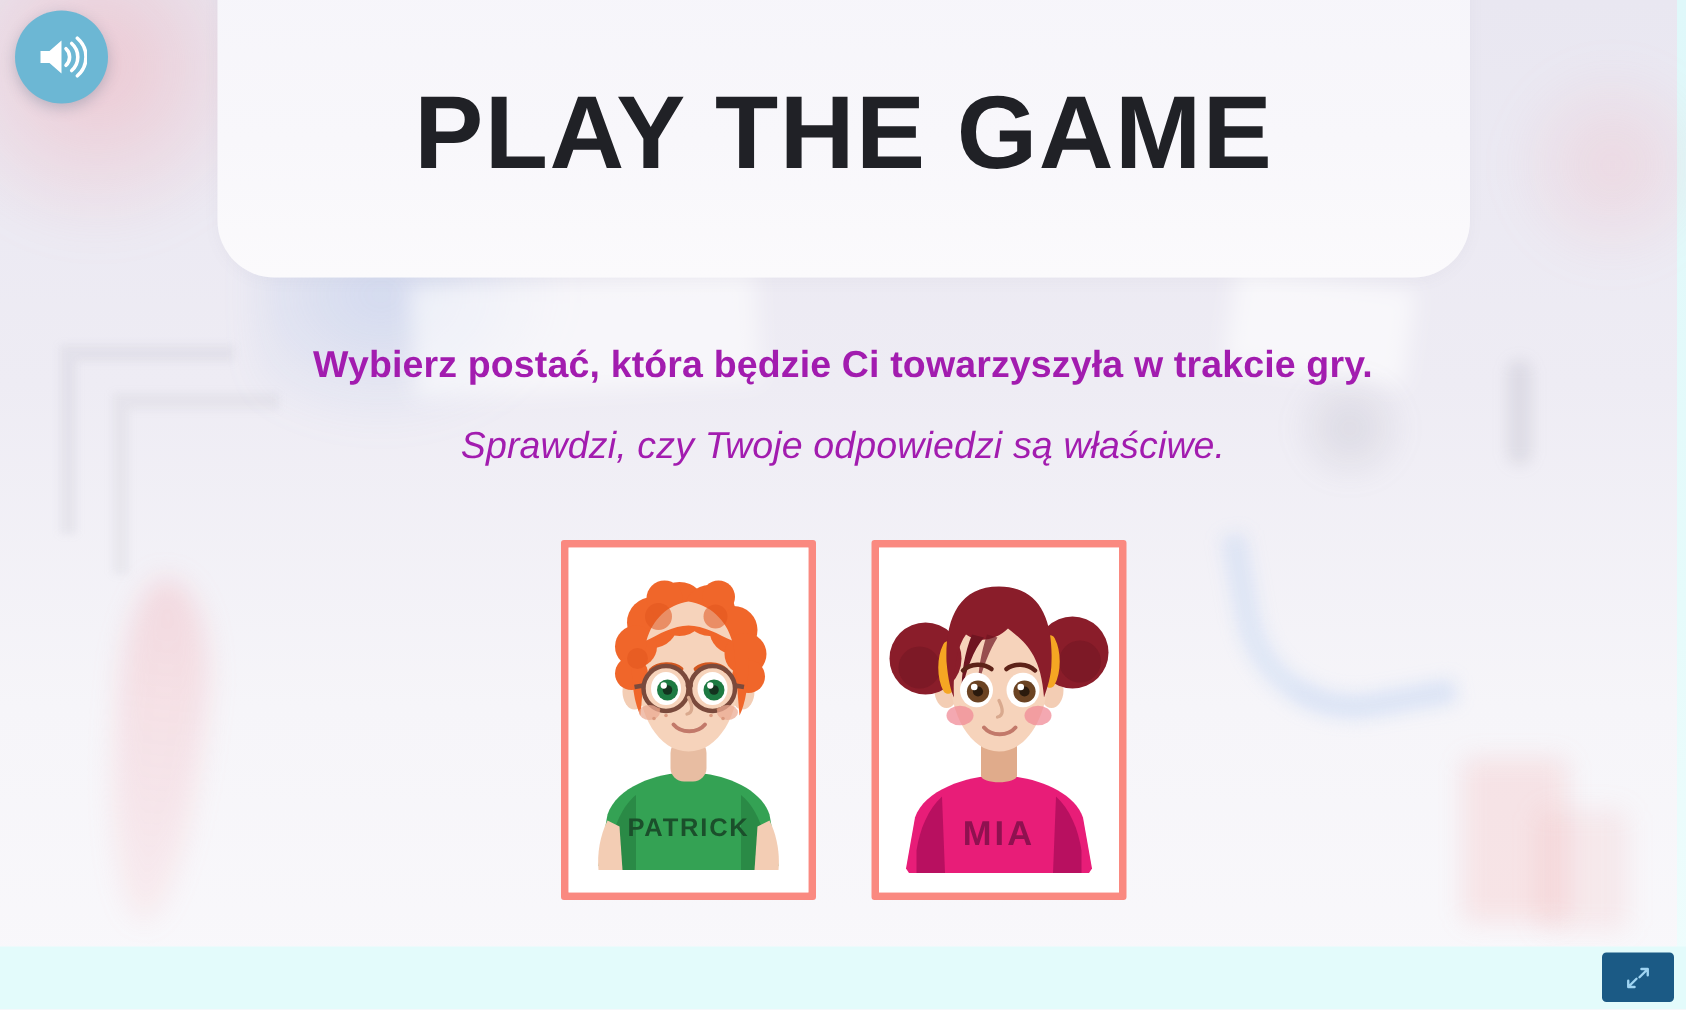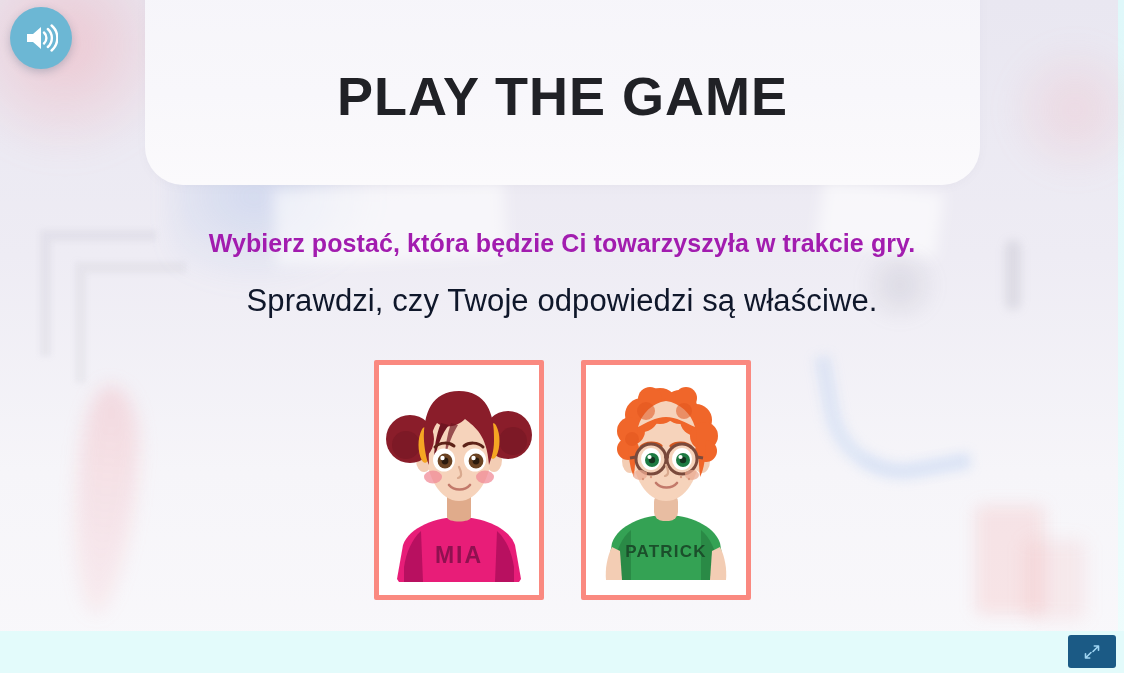--- a/index.html
+++ b/index.html
@@ -141,21 +141,21 @@
     width: 835px;
     height: 205px;
     background: linear-gradient(180deg, #f6f5fa 0%, #f8f7fb 55%, #fbfafc 100%);
     border-radius: 0 0 38px 38px;
     display: flex;
     align-items: flex-end;
     justify-content: center;
     box-shadow: 0 2px 10px rgba(110,110,140,.05);
   }
   .header-title {
-    font-size: 54px;
+    font-size: 69px;
     font-weight: 700;
     letter-spacing: 1px;
     color: #202126;
     line-height: 1;
     margin-bottom: 62px;
     white-space: nowrap;
   }
 
   
   .sound-btn {
@@ -185,26 +185,27 @@
     text-align: center;
   }
   .instr-bold {
     font-size: 25px;
     font-weight: 700;
     color: #a21caf;
     letter-spacing: .1px;
     line-height: 1.2;
   }
   .instr-normal {
-    font-size: 31px;
+    font-size: 25px;
     font-weight: 400;
-    color: #0f172a;
+    color: #a21caf;
     letter-spacing: .1px;
     margin-top: 24px;
     line-height: 1.2;
+    font-style: italic;
   }
 
   
   .characters {
     position: absolute;
     left: 0;
     top: 360px;
     width: 1124px;
     display: flex;
     justify-content: center;
@@ -295,73 +296,20 @@
     <div class="instr-bold">Wybierz postać, która będzie Ci towarzyszyła w trakcie gry.</div>
     <div class="instr-normal">Sprawdzi, czy Twoje odpowiedzi są właściwe.</div>
   </div>
 
   <div class="characters">
 
     <button class="char-card">
       <svg class="portrait" viewBox="0 0 160 230">
         <rect x="0" y="0" width="160" height="230" fill="#ffffff"></rect>
 
-        <path d="M80 152 C58 152 30 162 24 180 L18 214 L20 217 L140 217 L142 214 L136 180 C130 162 102 152 80 152 Z" fill="#e81d78"></path>
-        <path d="M42 166 C33 174 27 188 25 202 L25 217 L44 217 Z" fill="#b81060"></path>
-        <path d="M118 166 C127 174 133 188 135 202 L135 217 L116 217 Z" fill="#b81060"></path>
-
-        <path d="M68 126 h24 v26 c0 6 -24 6 -24 0 z" fill="#e0ab8b"></path>
-
-        <ellipse cx="45" cy="95" rx="8" ry="12" fill="#f3cdb4"></ellipse>
-        <ellipse cx="115" cy="95" rx="8" ry="12" fill="#f3cdb4"></ellipse>
-
-        <path d="M80 34 C103 34 113 53 113 82 C113 112 99 136 80 136 C61 136 47 112 47 82 C47 53 57 34 80 34 Z" fill="#f6d3bb"></path>
-
-        <g fill="#8a1d2a">
-          <circle cx="31" cy="74" r="24"></circle>
-          <circle cx="129" cy="70" r="24"></circle>
-        </g>
-        <g fill="#6f1521">
-          <circle cx="27" cy="80" r="14" opacity=".5"></circle>
-          <circle cx="134" cy="76" r="14" opacity=".5"></circle>
-        </g>
-
-        <path d="M46 66 C42 74 42 86 46 94" stroke="#f5a623" stroke-width="7" fill="none" stroke-linecap="round"></path>
-        <path d="M114 62 C118 70 118 82 114 90" stroke="#f5a623" stroke-width="7" fill="none" stroke-linecap="round"></path>
-
-        <path d="M80 26 C53 26 44 48 45 76 C46 88 48 96 50 100 C49 82 52 66 58 58 C66 64 78 62 86 54 C96 62 108 70 110 100 C112 94 115 86 115 76 C116 48 107 26 80 26 Z" fill="#8a1d2a"></path>
-        <path d="M62 58 C57 70 55 84 55 96 C58 82 63 68 70 60 Z" fill="#6f1521"></path>
-        <path d="M72 58 C68 70 66 82 66 93 C69 80 74 68 79 60 Z" fill="#6f1521" opacity=".7"></path>
-
-        <path d="M56 82 C61 77 70 77 75 81" stroke="#5d2218" stroke-width="3" fill="none" stroke-linecap="round"></path>
-        <path d="M85 81 C90 77 99 77 104 82" stroke="#5d2218" stroke-width="3" fill="none" stroke-linecap="round"></path>
-
-        <ellipse cx="65" cy="95" rx="11" ry="11.5" fill="#ffffff"></ellipse>
-        <ellipse cx="96" cy="95" rx="11" ry="11.5" fill="#ffffff"></ellipse>
-        <circle cx="66" cy="96" r="7.4" fill="#6b4323"></circle>
-        <circle cx="97" cy="96" r="7.4" fill="#6b4323"></circle>
-        <circle cx="66" cy="96" r="3.4" fill="#2b1a0d"></circle>
-        <circle cx="97" cy="96" r="3.4" fill="#2b1a0d"></circle>
-        <circle cx="63.5" cy="93" r="2.2" fill="#ffffff"></circle>
-        <circle cx="94.5" cy="93" r="2.2" fill="#ffffff"></circle>
-
-        <path d="M80 102 C83 108 83 112 79 113" stroke="#d9a98e" stroke-width="2.2" fill="none" stroke-linecap="round"></path>
-        <path d="M70 120 C75 126 86 126 91 120" stroke="#c2796a" stroke-width="2.6" fill="none" stroke-linecap="round"></path>
-
-        <ellipse cx="54" cy="112" rx="9" ry="6.5" fill="#f08b97" opacity=".75"></ellipse>
-        <ellipse cx="106" cy="112" rx="9" ry="6.5" fill="#f08b97" opacity=".75"></ellipse>
-
-        <text x="80" y="198" text-anchor="middle" font-family="Liberation Sans, sans-serif" font-size="23" font-weight="700" fill="#8f1150" letter-spacing="2">MIA</text>
-      </svg>
-    </button>
-
-    <button class="char-card">
-      <svg class="portrait" viewBox="0 0 160 230">
-        <rect x="0" y="0" width="160" height="230" fill="#ffffff"></rect>
-
         <path d="M80 150 C58 150 32 160 26 178 L20 212 L22 215 L138 215 L140 212 L134 178 C128 160 102 150 80 150 Z" fill="#34a254"></path>
         <path d="M45 165 C36 172 30 186 28 200 L28 215 L45 215 Z" fill="#2a8a46"></path>
         <path d="M115 165 C124 172 130 186 132 200 L132 215 L115 215 Z" fill="#2a8a46"></path>
 
         <path d="M26 182 C21 192 19 204 20 215 L36 215 L34 186 Z" fill="#f3cdb4"></path>
         <path d="M134 182 C139 192 141 204 140 215 L124 215 L126 186 Z" fill="#f3cdb4"></path>
 
         <rect x="68" y="128" width="24" height="28" rx="9" fill="#e8bda2"></rect>
 
         <ellipse cx="44" cy="96" rx="8" ry="12" fill="#f3cdb4"></ellipse>
@@ -423,20 +371,73 @@
             <circle cx="57" cy="114" r="1.2"></circle>
           <circle cx="100" cy="108" r="1.2"></circle>
             <circle cx="95" cy="112" r="1.2"></circle>
             <circle cx="103" cy="114" r="1.2"></circle>
         </g>
 
         <text x="80" y="192" text-anchor="middle" font-family="Liberation Sans, sans-serif" font-size="17" font-weight="700" fill="#1b4f2b" letter-spacing="1.2">PATRICK</text>
       </svg>
     </button>
 
+    <button class="char-card">
+      <svg class="portrait" viewBox="0 0 160 230">
+        <rect x="0" y="0" width="160" height="230" fill="#ffffff"></rect>
+
+        <path d="M80 152 C58 152 30 162 24 180 L18 214 L20 217 L140 217 L142 214 L136 180 C130 162 102 152 80 152 Z" fill="#e81d78"></path>
+        <path d="M42 166 C33 174 27 188 25 202 L25 217 L44 217 Z" fill="#b81060"></path>
+        <path d="M118 166 C127 174 133 188 135 202 L135 217 L116 217 Z" fill="#b81060"></path>
+
+        <path d="M68 126 h24 v26 c0 6 -24 6 -24 0 z" fill="#e0ab8b"></path>
+
+        <ellipse cx="45" cy="95" rx="8" ry="12" fill="#f3cdb4"></ellipse>
+        <ellipse cx="115" cy="95" rx="8" ry="12" fill="#f3cdb4"></ellipse>
+
+        <path d="M80 34 C103 34 113 53 113 82 C113 112 99 136 80 136 C61 136 47 112 47 82 C47 53 57 34 80 34 Z" fill="#f6d3bb"></path>
+
+        <g fill="#8a1d2a">
+          <circle cx="31" cy="74" r="24"></circle>
+          <circle cx="129" cy="70" r="24"></circle>
+        </g>
+        <g fill="#6f1521">
+          <circle cx="27" cy="80" r="14" opacity=".5"></circle>
+          <circle cx="134" cy="76" r="14" opacity=".5"></circle>
+        </g>
+
+        <path d="M46 66 C42 74 42 86 46 94" stroke="#f5a623" stroke-width="7" fill="none" stroke-linecap="round"></path>
+        <path d="M114 62 C118 70 118 82 114 90" stroke="#f5a623" stroke-width="7" fill="none" stroke-linecap="round"></path>
+
+        <path d="M80 26 C53 26 44 48 45 76 C46 88 48 96 50 100 C49 82 52 66 58 58 C66 64 78 62 86 54 C96 62 108 70 110 100 C112 94 115 86 115 76 C116 48 107 26 80 26 Z" fill="#8a1d2a"></path>
+        <path d="M62 58 C57 70 55 84 55 96 C58 82 63 68 70 60 Z" fill="#6f1521"></path>
+        <path d="M72 58 C68 70 66 82 66 93 C69 80 74 68 79 60 Z" fill="#6f1521" opacity=".7"></path>
+
+        <path d="M56 82 C61 77 70 77 75 81" stroke="#5d2218" stroke-width="3" fill="none" stroke-linecap="round"></path>
+        <path d="M85 81 C90 77 99 77 104 82" stroke="#5d2218" stroke-width="3" fill="none" stroke-linecap="round"></path>
+
+        <ellipse cx="65" cy="95" rx="11" ry="11.5" fill="#ffffff"></ellipse>
+        <ellipse cx="96" cy="95" rx="11" ry="11.5" fill="#ffffff"></ellipse>
+        <circle cx="66" cy="96" r="7.4" fill="#6b4323"></circle>
+        <circle cx="97" cy="96" r="7.4" fill="#6b4323"></circle>
+        <circle cx="66" cy="96" r="3.4" fill="#2b1a0d"></circle>
+        <circle cx="97" cy="96" r="3.4" fill="#2b1a0d"></circle>
+        <circle cx="63.5" cy="93" r="2.2" fill="#ffffff"></circle>
+        <circle cx="94.5" cy="93" r="2.2" fill="#ffffff"></circle>
+
+        <path d="M80 102 C83 108 83 112 79 113" stroke="#d9a98e" stroke-width="2.2" fill="none" stroke-linecap="round"></path>
+        <path d="M70 120 C75 126 86 126 91 120" stroke="#c2796a" stroke-width="2.6" fill="none" stroke-linecap="round"></path>
+
+        <ellipse cx="54" cy="112" rx="9" ry="6.5" fill="#f08b97" opacity=".75"></ellipse>
+        <ellipse cx="106" cy="112" rx="9" ry="6.5" fill="#f08b97" opacity=".75"></ellipse>
+
+        <text x="80" y="198" text-anchor="middle" font-family="Liberation Sans, sans-serif" font-size="23" font-weight="700" fill="#8f1150" letter-spacing="2">MIA</text>
+      </svg>
+    </button>
+
   </div>
 
   <div class="bottom-bar">
     <button class="fullscreen-btn" aria-label="Fullscreen">
       <span>
         <svg width="18" height="18" viewBox="0 0 18 18" aria-hidden="true">
           <path d="M10 8.5 L15.5 3 M15.5 3 h-4.2 M15.5 3 v4.2" stroke="#9fd4f2" stroke-width="1.6" fill="none" stroke-linecap="round" stroke-linejoin="round"></path>
           <path d="M8 9.5 L2.5 15 M2.5 15 h4.2 M2.5 15 v-4.2" stroke="#9fd4f2" stroke-width="1.6" fill="none" stroke-linecap="round" stroke-linejoin="round"></path>
         </svg>
       </span>

